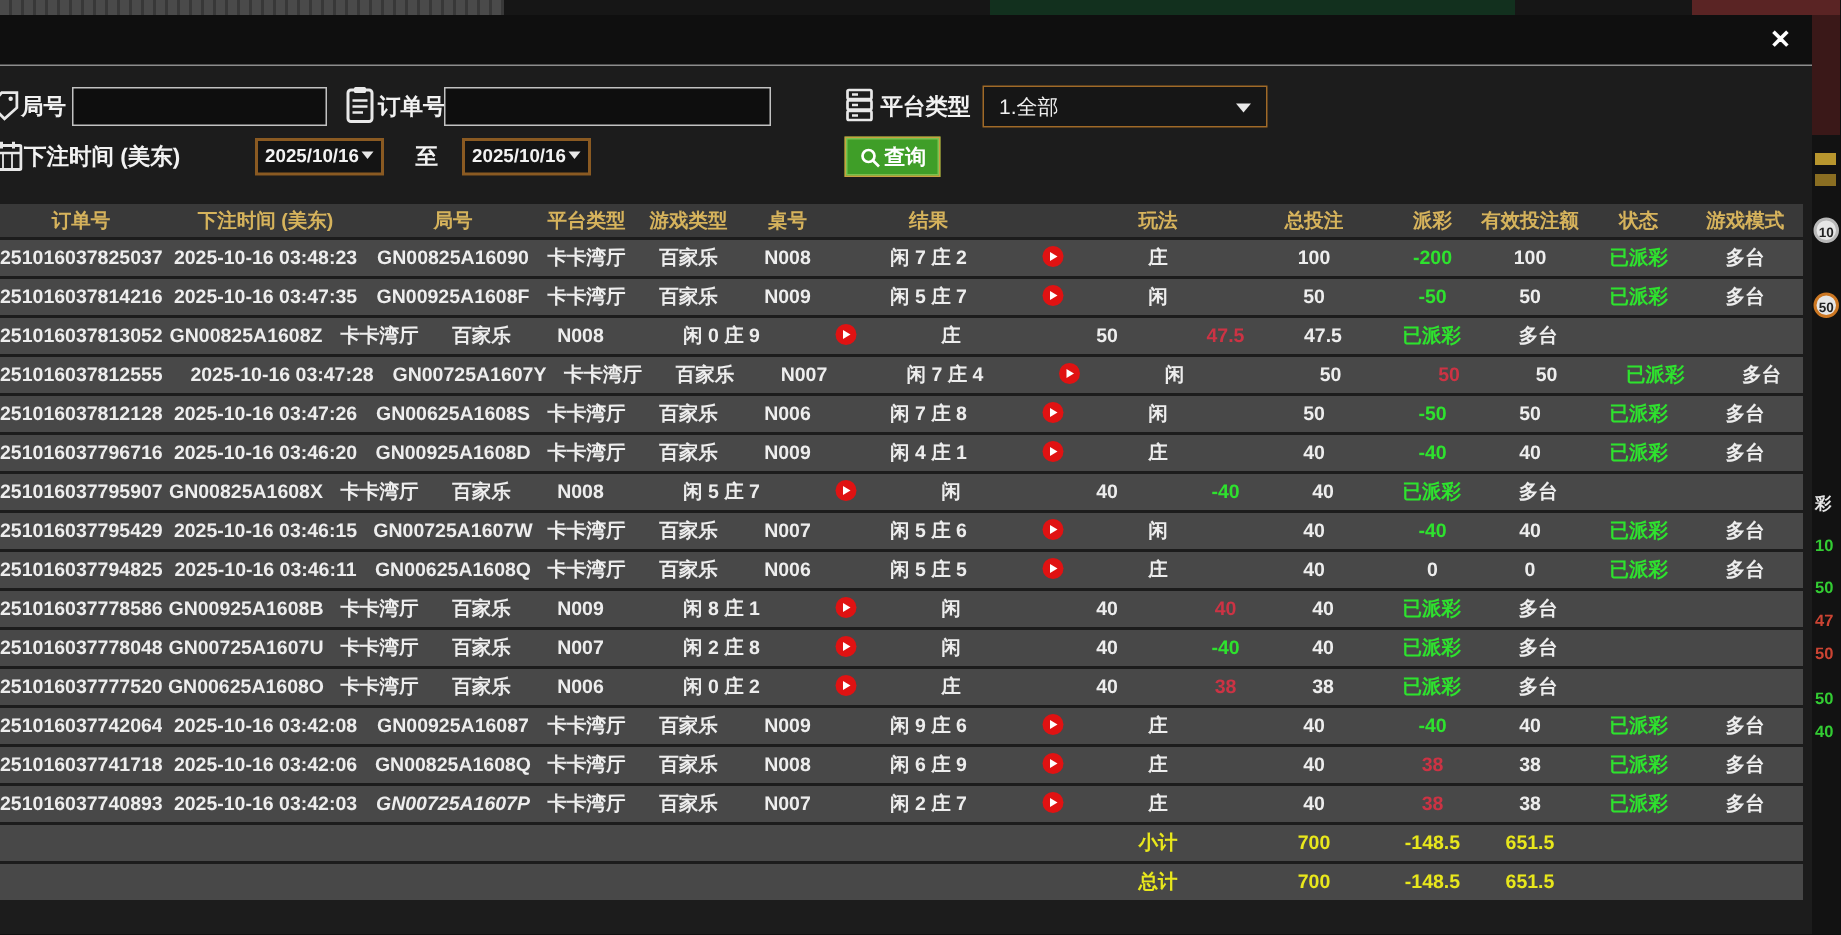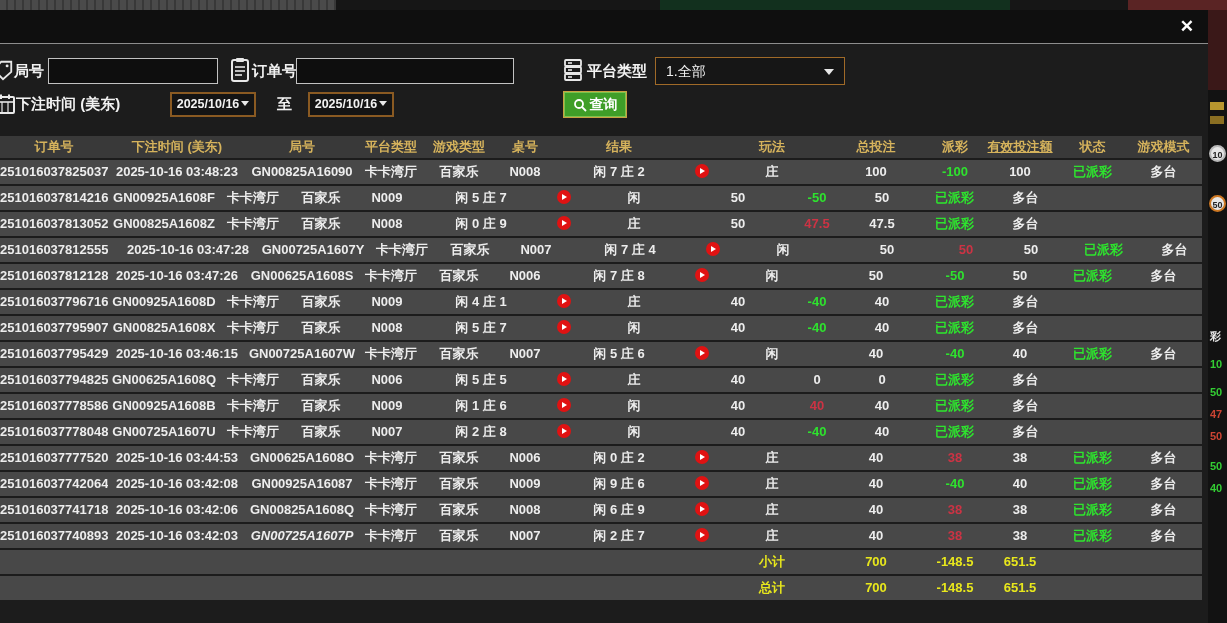--- a/index.html
+++ b/index.html
@@ -167,42 +167,43 @@
           <div class="tcell" style="width: 138px;">下注时间 (美东)</div>
           <div class="tcell" style="width: 112px;">局号</div>
           <div class="tcell" style="width: 66px;">平台类型</div>
           <div class="tcell" style="width: 70px;">游戏类型</div>
           <div class="tcell" style="width: 62px;">桌号</div>
           <div class="tcell" style="width: 126px;">结果</div>
           <div class="tcell" style="width: 40px;"></div>
           <div class="tcell" style="width: 100px;">玩法</div>
           <div class="tcell" style="width: 108px;">总投注</div>
           <div class="tcell" style="width: 50px;">派彩</div>
-          <div class="tcell" style="width: 80px; text-decoration: underline;">有效投注额</div>
+          <div class="tcell" style="width: 80px;">有效投注额</div>
           <div class="tcell" style="width: 65px;">状态</div>
           <div class="tcell" style="width: 77px; text-align: center;">游戏模式</div>
         </div>
         <div class="trow tdata">
           <div class="tcell" style="width: 108px;">251016037825037</div>
           <div class="tcell" style="width: 138px;">2025-10-16 03:48:23</div>
           <div class="tcell" style="width: 112px;">GN00825A16090</div>
           <div class="tcell" style="width: 66px;">卡卡湾厅</div>
           <div class="tcell" style="width: 70px;">百家乐</div>
           <div class="tcell" style="width: 62px;">N008</div>
           <div class="tcell" style="width: 126px;">闲 7 庄 2</div>
           <div class="tcell" style="width: 40px;"><div class="playbtn"><div class="ptri" style="display: block;"></div></div></div>
           <div class="tcell" style="width: 100px;">庄</div>
           <div class="tcell" style="width: 108px;">100</div>
-          <div class="tcell green" style="width: 50px;">-100</div>
+          <div class="tcell green" style="width: 50px;">-200</div>
           <div class="tcell" style="width: 80px;">100</div>
           <div class="tcell green" style="width: 65px;">已派彩</div>
           <div class="tcell" style="width: 77px;">多台</div>
         </div>
         <div class="trow tdata">
           <div class="tcell" style="width: 108px;">251016037814216</div>
+          <div class="tcell" style="width: 138px;">2025-10-16 03:47:35</div>
           <div class="tcell" style="width: 112px;">GN00925A1608F</div>
           <div class="tcell" style="width: 66px;">卡卡湾厅</div>
           <div class="tcell" style="width: 70px;">百家乐</div>
           <div class="tcell" style="width: 62px;">N009</div>
           <div class="tcell" style="width: 126px;">闲 5 庄 7</div>
           <div class="tcell" style="width: 40px;"><div class="playbtn"><div class="ptri" style="display: block;"></div></div></div>
           <div class="tcell" style="width: 100px;">闲</div>
           <div class="tcell" style="width: 108px;">50</div>
           <div class="tcell green" style="width: 50px;">-50</div>
           <div class="tcell" style="width: 80px;">50</div>
@@ -251,20 +252,21 @@
           <div class="tcell" style="width: 40px;"><div class="playbtn"><div class="ptri" style="display: block;"></div></div></div>
           <div class="tcell" style="width: 100px;">闲</div>
           <div class="tcell" style="width: 108px;">50</div>
           <div class="tcell green" style="width: 50px;">-50</div>
           <div class="tcell" style="width: 80px;">50</div>
           <div class="tcell green" style="width: 65px;">已派彩</div>
           <div class="tcell" style="width: 77px;">多台</div>
         </div>
         <div class="trow tdata">
           <div class="tcell" style="width: 108px;">251016037796716</div>
+          <div class="tcell" style="width: 138px;">2025-10-16 03:46:20</div>
           <div class="tcell" style="width: 112px;">GN00925A1608D</div>
           <div class="tcell" style="width: 66px;">卡卡湾厅</div>
           <div class="tcell" style="width: 70px;">百家乐</div>
           <div class="tcell" style="width: 62px;">N009</div>
           <div class="tcell" style="width: 126px;">闲 4 庄 1</div>
           <div class="tcell" style="width: 40px;"><div class="playbtn"><div class="ptri" style="display: block;"></div></div></div>
           <div class="tcell" style="width: 100px;">庄</div>
           <div class="tcell" style="width: 108px;">40</div>
           <div class="tcell green" style="width: 50px;">-40</div>
           <div class="tcell" style="width: 80px;">40</div>
@@ -297,40 +299,41 @@
           <div class="tcell" style="width: 40px;"><div class="playbtn"><div class="ptri" style="display: block;"></div></div></div>
           <div class="tcell" style="width: 100px;">闲</div>
           <div class="tcell" style="width: 108px;">40</div>
           <div class="tcell green" style="width: 50px;">-40</div>
           <div class="tcell" style="width: 80px;">40</div>
           <div class="tcell green" style="width: 65px;">已派彩</div>
           <div class="tcell" style="width: 77px;">多台</div>
         </div>
         <div class="trow tdata">
           <div class="tcell" style="width: 108px;">251016037794825</div>
+          <div class="tcell" style="width: 138px;">2025-10-16 03:46:11</div>
           <div class="tcell" style="width: 112px;">GN00625A1608Q</div>
           <div class="tcell" style="width: 66px;">卡卡湾厅</div>
           <div class="tcell" style="width: 70px;">百家乐</div>
           <div class="tcell" style="width: 62px;">N006</div>
           <div class="tcell" style="width: 126px;">闲 5 庄 5</div>
           <div class="tcell" style="width: 40px;"><div class="playbtn"><div class="ptri" style="display: block;"></div></div></div>
           <div class="tcell" style="width: 100px;">庄</div>
           <div class="tcell" style="width: 108px;">40</div>
           <div class="tcell" style="width: 50px;">0</div>
           <div class="tcell" style="width: 80px;">0</div>
           <div class="tcell green" style="width: 65px;">已派彩</div>
           <div class="tcell" style="width: 77px;">多台</div>
         </div>
         <div class="trow tdata">
           <div class="tcell" style="width: 108px;">251016037778586</div>
           <div class="tcell" style="width: 112px;">GN00925A1608B</div>
           <div class="tcell" style="width: 66px;">卡卡湾厅</div>
           <div class="tcell" style="width: 70px;">百家乐</div>
           <div class="tcell" style="width: 62px;">N009</div>
-          <div class="tcell" style="width: 126px;">闲 1 庄 6</div>
+          <div class="tcell" style="width: 126px;">闲 8 庄 1</div>
           <div class="tcell" style="width: 40px;"><div class="playbtn"><div class="ptri" style="display: block;"></div></div></div>
           <div class="tcell" style="width: 100px;">闲</div>
           <div class="tcell" style="width: 108px;">40</div>
           <div class="tcell red" style="width: 50px;">40</div>
           <div class="tcell" style="width: 80px;">40</div>
           <div class="tcell green" style="width: 65px;">已派彩</div>
           <div class="tcell" style="width: 77px;">多台</div>
         </div>
         <div class="trow tdata">
           <div class="tcell" style="width: 108px;">251016037778048</div>
@@ -342,21 +345,20 @@
           <div class="tcell" style="width: 40px;"><div class="playbtn"><div class="ptri" style="display: block;"></div></div></div>
           <div class="tcell" style="width: 100px;">闲</div>
           <div class="tcell" style="width: 108px;">40</div>
           <div class="tcell green" style="width: 50px;">-40</div>
           <div class="tcell" style="width: 80px;">40</div>
           <div class="tcell green" style="width: 65px;">已派彩</div>
           <div class="tcell" style="width: 77px;">多台</div>
         </div>
         <div class="trow tdata">
           <div class="tcell" style="width: 108px;">251016037777520</div>
-          <div class="tcell" style="width: 138px;">2025-10-16 03:44:53</div>
           <div class="tcell" style="width: 112px;">GN00625A1608O</div>
           <div class="tcell" style="width: 66px;">卡卡湾厅</div>
           <div class="tcell" style="width: 70px;">百家乐</div>
           <div class="tcell" style="width: 62px;">N006</div>
           <div class="tcell" style="width: 126px;">闲 0 庄 2</div>
           <div class="tcell" style="width: 40px;"><div class="playbtn"><div class="ptri" style="display: block;"></div></div></div>
           <div class="tcell" style="width: 100px;">庄</div>
           <div class="tcell" style="width: 108px;">40</div>
           <div class="tcell red" style="width: 50px;">38</div>
           <div class="tcell" style="width: 80px;">38</div>

